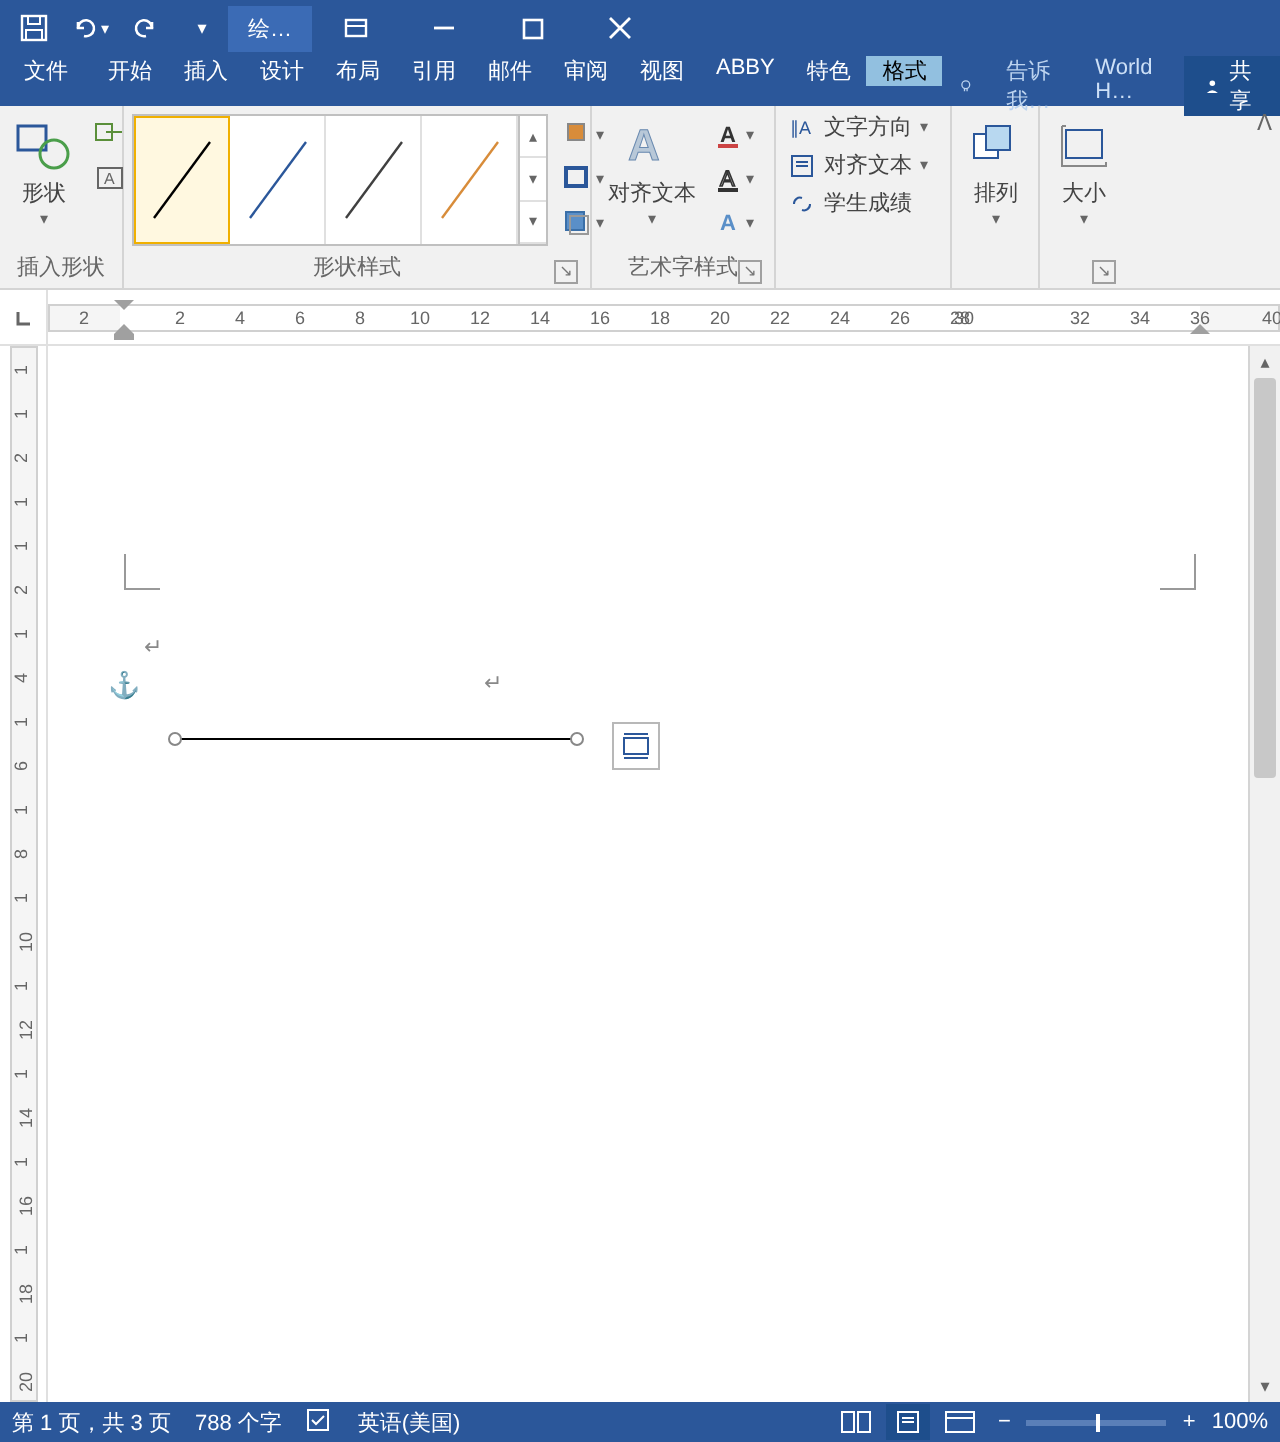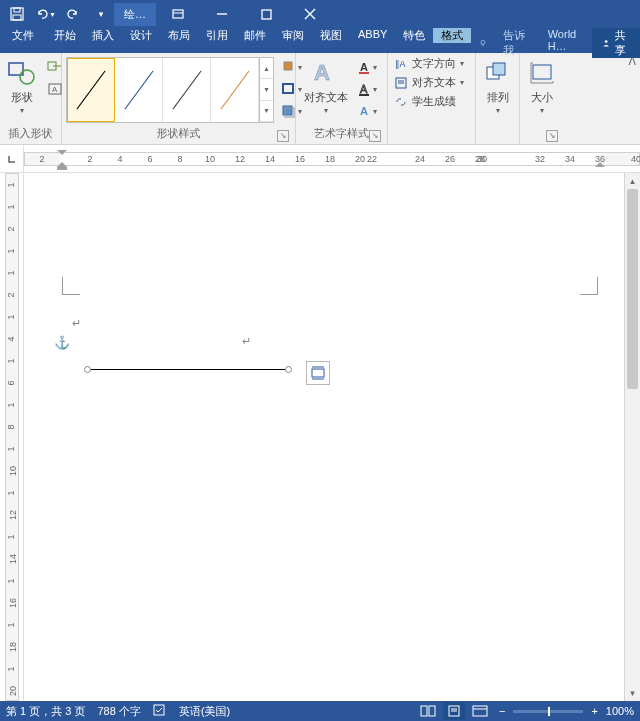--- a/index.html
+++ b/index.html
@@ -365,21 +365,21 @@
     <div class="ruler-num" style="left:66px">2</div>
     <div class="ruler-num" style="left:96px">4</div>
     <div class="ruler-num" style="left:126px">6</div>
     <div class="ruler-num" style="left:156px">8</div>
     <div class="ruler-num" style="left:186px">10</div>
     <div class="ruler-num" style="left:216px">12</div>
     <div class="ruler-num" style="left:246px">14</div>
     <div class="ruler-num" style="left:276px">16</div>
     <div class="ruler-num" style="left:306px">18</div>
     <div class="ruler-num" style="left:336px">20</div>
-    <div class="ruler-num" style="left:348px">22</div>
+    <div class="ruler-num" style="left:366px">22</div>
     <div class="ruler-num" style="left:396px">24</div>
     <div class="ruler-num" style="left:426px">26</div>
     <div class="ruler-num" style="left:456px">28</div>
     <div class="ruler-num" style="left:458px">30</div>
     <div class="ruler-num" style="left:516px">32</div>
     <div class="ruler-num" style="left:546px">34</div>
     <div class="ruler-num" style="left:576px">36</div>
     <div class="ruler-num" style="left:612px">40</div>
     <svg style="position:absolute;left:32px;top:4px" width="12" height="22">
         <polygon points="1,1 11,1 6,6" fill="#a0a0a0"></polygon>

